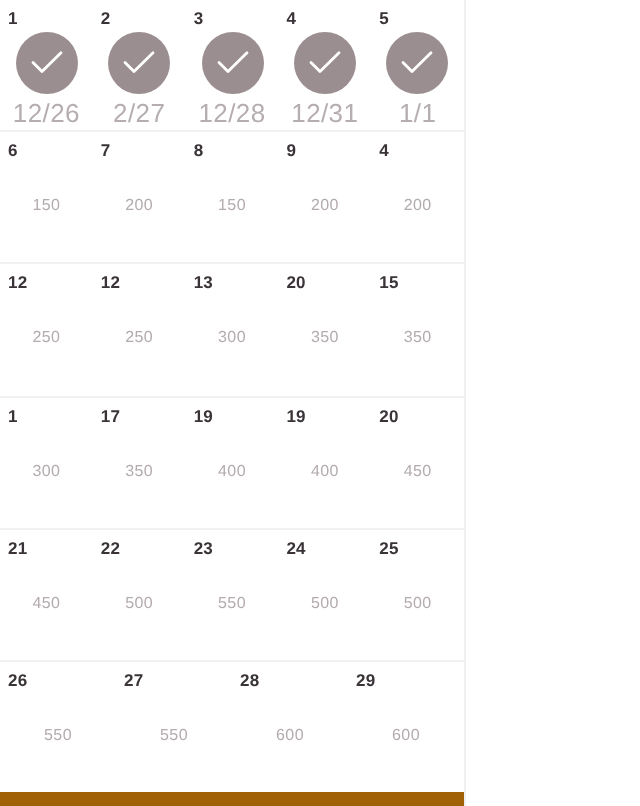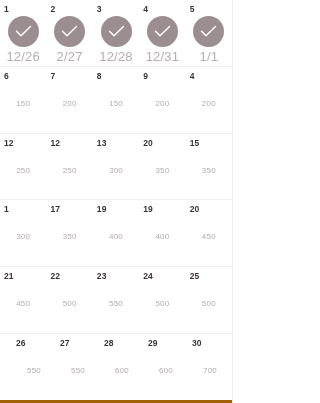--- a/index.html
+++ b/index.html
@@ -25,22 +25,21 @@
   }
 
   .cal-row {
     display: flex;
     flex: 1 1 0;
     min-height: 0;
     border-bottom: 1px solid #f2f0f2;
     position: relative;
   }
   .cal-row:last-child {
-    border-bottom: 3px solid #a16207;
-    padding-left: 12px;
+    border-bottom: 7px solid #a16207;
   }
 
   .cal-cell {
     flex: 1 1 0;
     min-width: 0;
     position: relative;
     display: flex;
     flex-direction: column;
     align-items: center;
     box-sizing: border-box;
@@ -318,20 +317,14 @@
         <div class="cell-body">
           <span class="value-label">600</span>
         </div>
       </div>
       <div class="cal-cell">
         <span class="day-number">29</span>
         <div class="cell-body">
           <span class="value-label">600</span>
         </div>
       </div>
-      <div class="cal-cell">
-        <span class="day-number">30</span>
-        <div class="cell-body">
-          <span class="value-label">700</span>
-        </div>
-      </div>
     </div>
   </div>
 
 </body></html>

